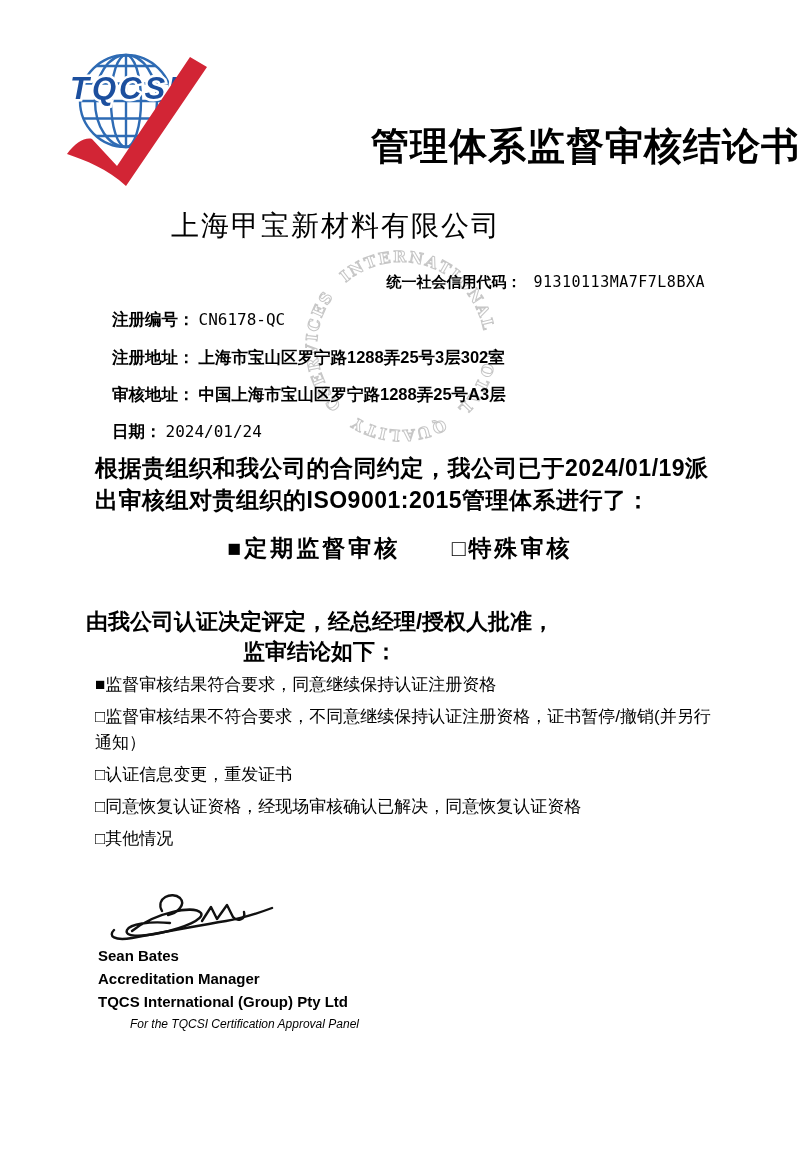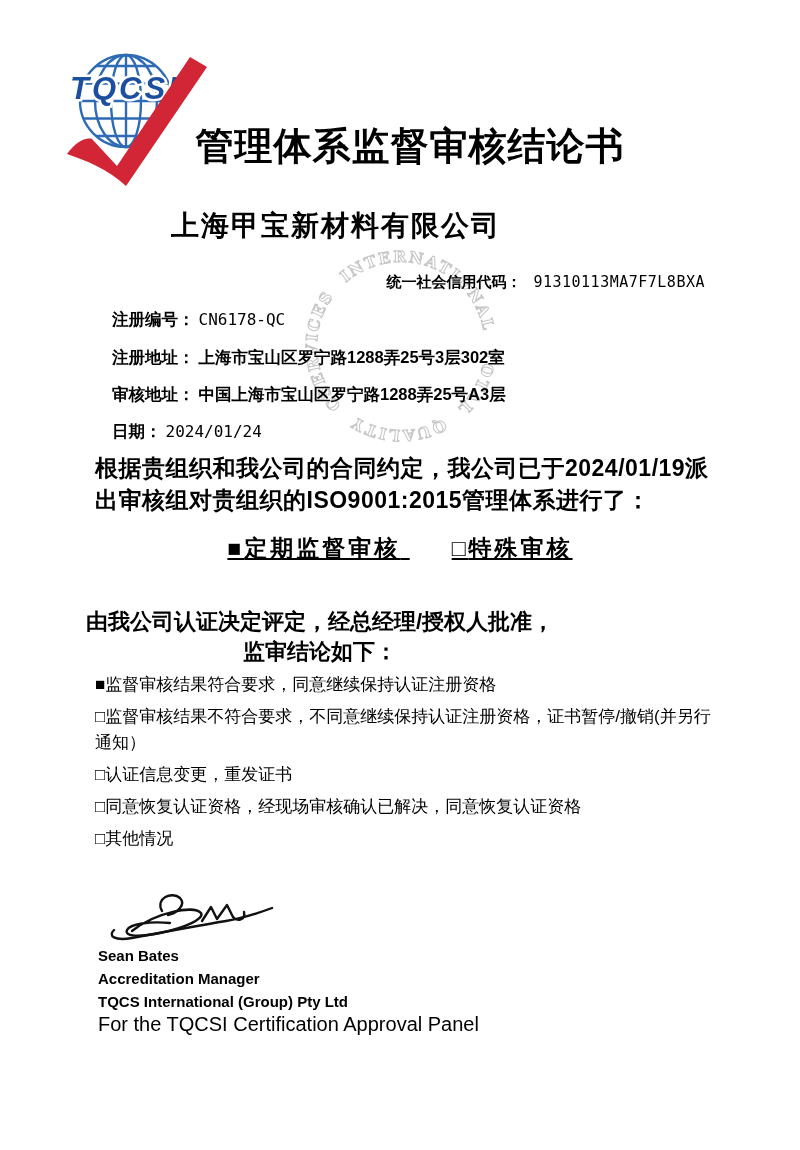--- a/index.html
+++ b/index.html
@@ -18,59 +18,59 @@
     font-family:"DejaVu Serif","Liberation Serif",serif;
     font-size:15.5px; font-weight:bold; letter-spacing:2px; word-spacing:9px;
     fill:#ffffff; stroke:#c6c6c6; stroke-width:1;
   }
 
   .content { position:absolute; inset:0; z-index:1; }
 
   .logo { left:60px; top:46px; width:150px; height:142px; }
 
   .doc-title {
-    left:20px; top:121px; width:780px; text-align:center;
+    left:20px; top:121px; width:780px; text-align:right;
     font-size:38px; font-weight:bold; letter-spacing:1px; white-space:nowrap;
   }
   .company-name {
     left:0; top:207px; width:672px; text-align:center;
-    font-size:28px; font-weight:bold; letter-spacing:2px; white-space:nowrap;
+    font-size:28px; font-weight:normal; letter-spacing:2px; white-space:nowrap;
   }
   .credit-line { top:273px; right:95px; font-size:15px; white-space:nowrap; }
   .credit-line .lbl { font-weight:bold; }
   .credit-line .val { font-family:"DejaVu Sans Mono",monospace; margin-left:12px; letter-spacing:0.5px; }
 
   .info-row { left:95px; font-size:16.5px; font-weight:bold; white-space:nowrap;margin-left:17px; }
   .info-row .val { margin-left:4px; }
   .info-row .val.latin { font-family:"DejaVu Sans Mono",monospace; font-weight:normal; font-size:16px; }
 
   .paragraph {
     left:95px; top:452px; width:635px;
     font-size:23px; font-weight:bold; line-height:32px; letter-spacing:0.5px;
     text-align:left;
   }
   .audit-row {
     left:0; top:533px; width:800px; text-align:center;
-    font-size:23px; font-weight:bold; letter-spacing:3px; white-space:nowrap;text-decoration:underline;
+    font-size:23px; font-weight:bold; letter-spacing:3px; white-space:nowrap;
   }
   .audit-row .option { margin:0 21px; }
   .decision-heading {
     left:0; top:607px; width:640px; text-align:center;
     font-size:22px; font-weight:bold; line-height:30px;
   }
   .conclusion-list { left:95px; top:672px; width:632px; list-style:none; }
   .conclusion-list li {
     font-size:17px; line-height:26px; margin-bottom:6px; font-weight:normal;
   }
   .box { display:inline; }
 
   .signature-svg { left:98px; top:884px; width:180px; height:60px; }
   .sign-block { left:98px; top:944px; font-size:15px; line-height:23px; }
   .sign-block .b { font-weight:bold; }
-  .sign-block .i { font-size:20px; }
+  .sign-block .i { font-style:italic; font-size:12px;margin-left:32px; }
 </style>
 </head>
 <body>
 
 <div class="page">
 
   <svg class="watermark" viewBox="0 0 200 200" aria-hidden="true">
     <defs>
       <path id="wm-circle" d="M31.2,148.2 A84,84 0 1,1 168.8,51.8 A84,84 0 1,1 31.2,148.2" fill="none"></path>
     </defs>

